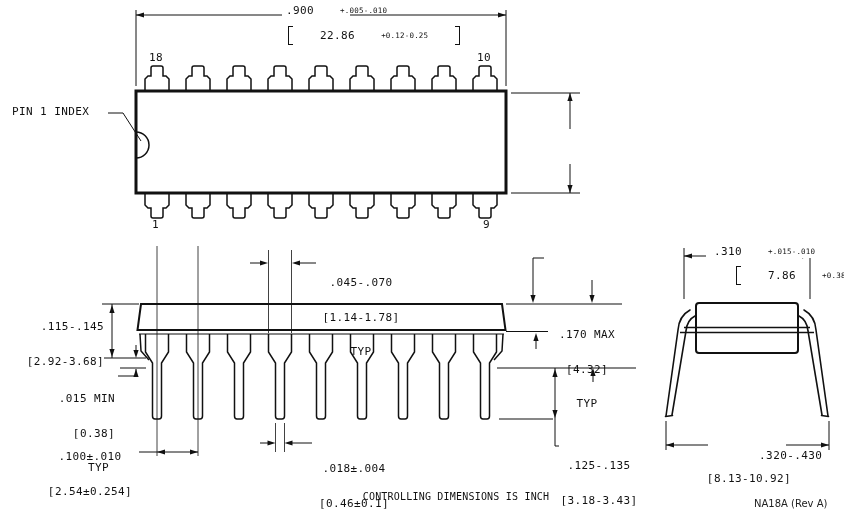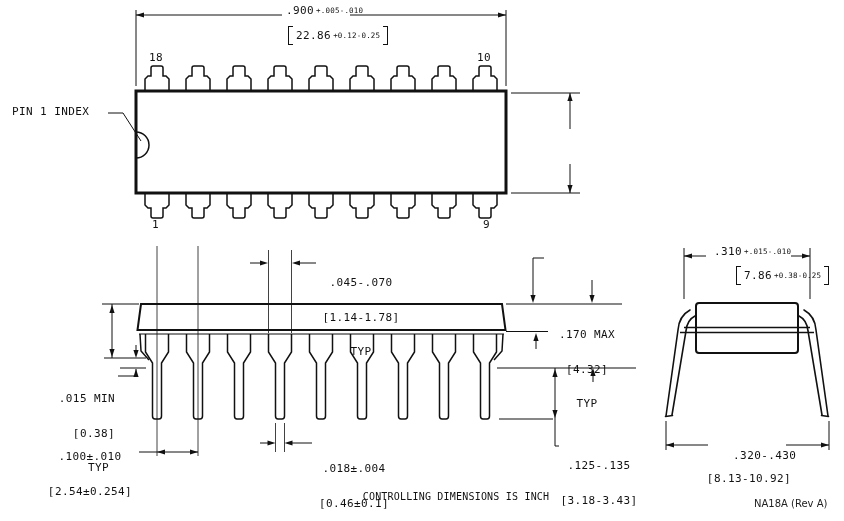--- a/index.html
+++ b/index.html
@@ -1,19 +1,19 @@
 <!DOCTYPE html>
 <html><head>
 <meta charset="utf-8">
 <style>
   html,body{margin:0;padding:0;background:#fff;}
   .canvas{position:relative;width:844px;height:521px;background:#fff;overflow:hidden;
           font-family:"DejaVu Sans Mono","Liberation Mono",monospace;color:#111;}
   svg.art{position:absolute;left:0;top:0;}
-  .lbl{position:absolute;font-size:11px;line-height:11.5px;letter-spacing:.4px;white-space:pre;}
+  .lbl{position:absolute;font-size:11px;line-height:11.5px;letter-spacing:.4px;white-space:pre;gap:24px;}
   .ctr{text-align:center;}
   .rt{text-align:right;}
   .bg{background:#fff;}
   .stack{display:flex;align-items:center;}
   .tol{display:inline-flex;flex-direction:row;font-size:7.5px;line-height:7.5px;letter-spacing:.2px;margin-left:2px;}
   .br{width:4px;align-self:stretch;}
   .brl{border-left:1.3px solid #111;border-top:1.3px solid #111;border-bottom:1.3px solid #111;margin-right:3px;}
   .brr{border-right:1.3px solid #111;border-top:1.3px solid #111;border-bottom:1.3px solid #111;margin-left:3px;}
   .note{font-size:10px;letter-spacing:.2px;line-height:11.5px;}
   .rev{font-family:"DejaVu Sans","Liberation Sans",sans-serif;font-size:10px;letter-spacing:0;color:#222;}
@@ -182,20 +182,24 @@
     <span>22.86</span>
     <span class="tol"><span>+0.12</span><span>-0.25</span></span>
     <span class="br brr"></span>
   </div>
   <div class="lbl" style="left:149px;top:52px;">18</div>
   <div class="lbl" style="left:477px;top:52px;">10</div>
   <div class="lbl" style="left:152px;top:219px;">1</div>
   <div class="lbl" style="left:483px;top:219px;">9</div>
   <div class="lbl" style="left:12px;top:106px;">PIN 1 INDEX</div>
 
+  <div class="lbl rt" style="left:20px;top:298px;width:84px;">
+    <div>.115-.145</div>
+    <div>[2.92-3.68]</div>
+  </div>
   <div class="lbl rt" style="left:40px;top:370px;width:75px;">
     <div>.015 MIN</div>
     <div>[0.38]</div>
     <div style="padding-right:6px;">TYP</div>
   </div>
   <div class="lbl ctr" style="left:318px;top:254px;width:86px;">
     <div>.045-.070</div>
     <div>[1.14-1.78]</div>
     <div>TYP</div>
   </div>
@@ -224,21 +228,21 @@
     <span>.310</span>
     <span class="tol"><span>+.015</span><span>-.010</span></span>
   </div>
   <div class="lbl stack" style="left:736px;top:266px;height:19px;">
     <span class="br brl"></span>
     <span>7.86</span>
     <span class="tol"><span>+0.38</span><span>-0.25</span></span>
     <span class="br brr"></span>
   </div>
   <div class="lbl ctr" style="left:705px;top:438px;width:88px;">
-    <div class="bg" style="display:inline-block;">.320-.430</div>
+    <div class="bg" style="display:inline-block;margin-left:26px;">.320-.430</div>
     <div>[8.13-10.92]</div>
   </div>
 
   <div class="lbl ctr note" style="left:336px;top:468px;width:240px;">
     <div>CONTROLLING DIMENSIONS IS INCH</div>
     
   </div>
   <div class="lbl rev" style="left:754px;top:498px;">NA18A (Rev A)</div>
 
 </div>

